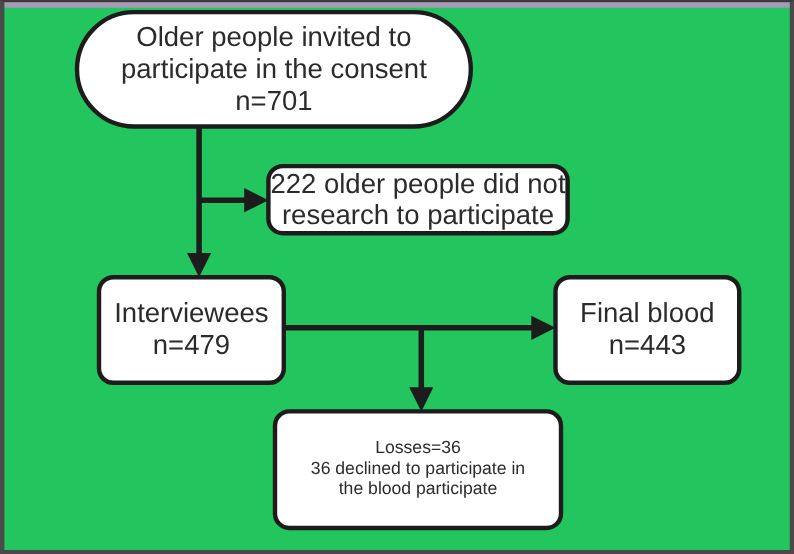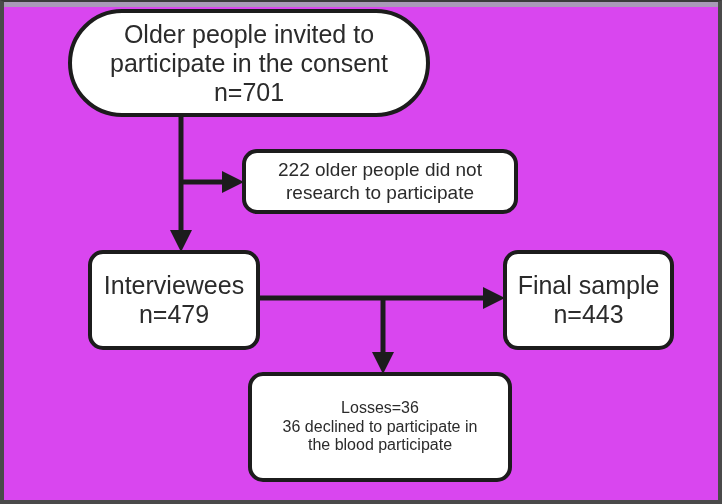--- a/index.html
+++ b/index.html
@@ -10,21 +10,21 @@
   body {
     width: 722px;
     height: 504px;
     font-family: "Liberation Sans", sans-serif;
     overflow: hidden;
   }
   #figure-root {
     position: relative;
     width: 722px;
     height: 504px;
-    background: #d946ef;
+    background: #22c55e;
     box-sizing: border-box;
   }
   
   #frame-top-band {
     position: absolute;
     left: 0; top: 0;
     width: 722px; height: 7px;
     background: #a99ab8;
   }
   #frame-border {
@@ -64,21 +64,21 @@
     align-items: center;
     justify-content: center;
     text-align: center;
     color: #2b2b2b;
     line-height: 1.16;
     pointer-events: none;
     box-sizing: border-box;
   }
   .node-label .ln { display: block; white-space: nowrap; }
   .size-lg .ln { font-size: 25px; }
-  .size-md .ln { font-size: 19px; }
+  .size-md .ln { font-size: 25px; }
   .size-sm .ln { font-size: 16px; }
 </style>
 </head>
 <body>
 
 <div id="figure-root">
 
   <svg id="flow-svg" width="722" height="504" viewBox="0 0 722 504">
 
     <g>
@@ -122,21 +122,21 @@
     <span class="ln">222 older people did not</span>
     <span class="ln">research to participate</span>
   </div>
 
   <div class="node-label size-lg" style="left:90px; top:252px; width:168px; height:96px;">
     <span class="ln">Interviewees</span>
     <span class="ln">n=479</span>
   </div>
 
   <div class="node-label size-lg" style="left:505px; top:252px; width:167px; height:96px;">
-    <span class="ln">Final sample</span>
+    <span class="ln">Final blood</span>
     <span class="ln">n=443</span>
   </div>
 
   <div class="node-label size-sm" style="left:250px; top:374px; width:260px; height:106px;">
     <span class="ln">Losses=36</span>
     <span class="ln">36 declined to participate in</span>
     <span class="ln">the blood participate</span>
   </div>
 
   <div id="frame-top-band"></div>

